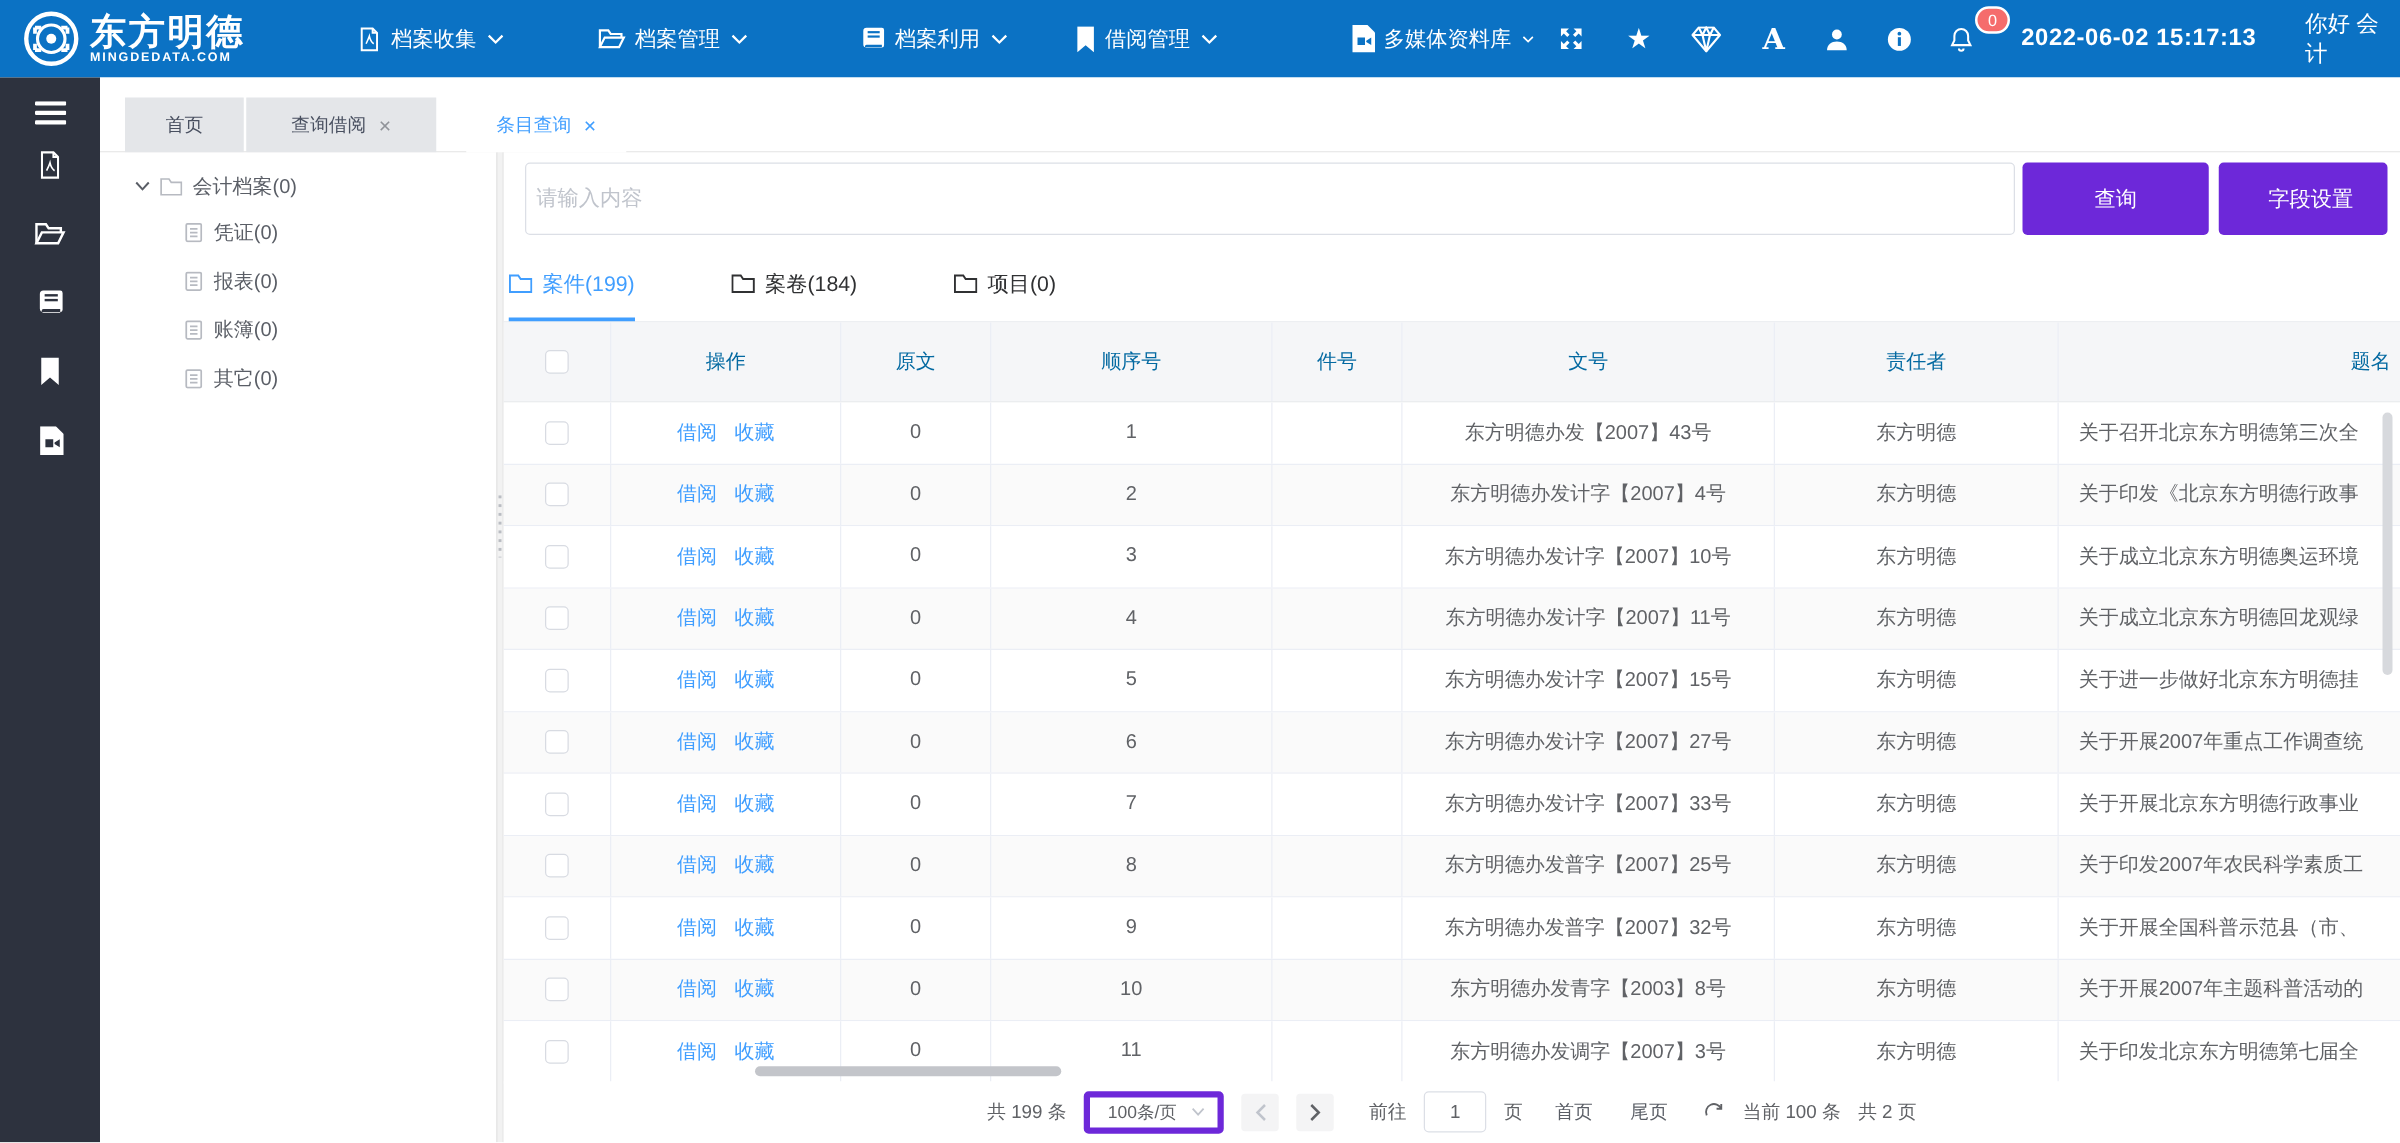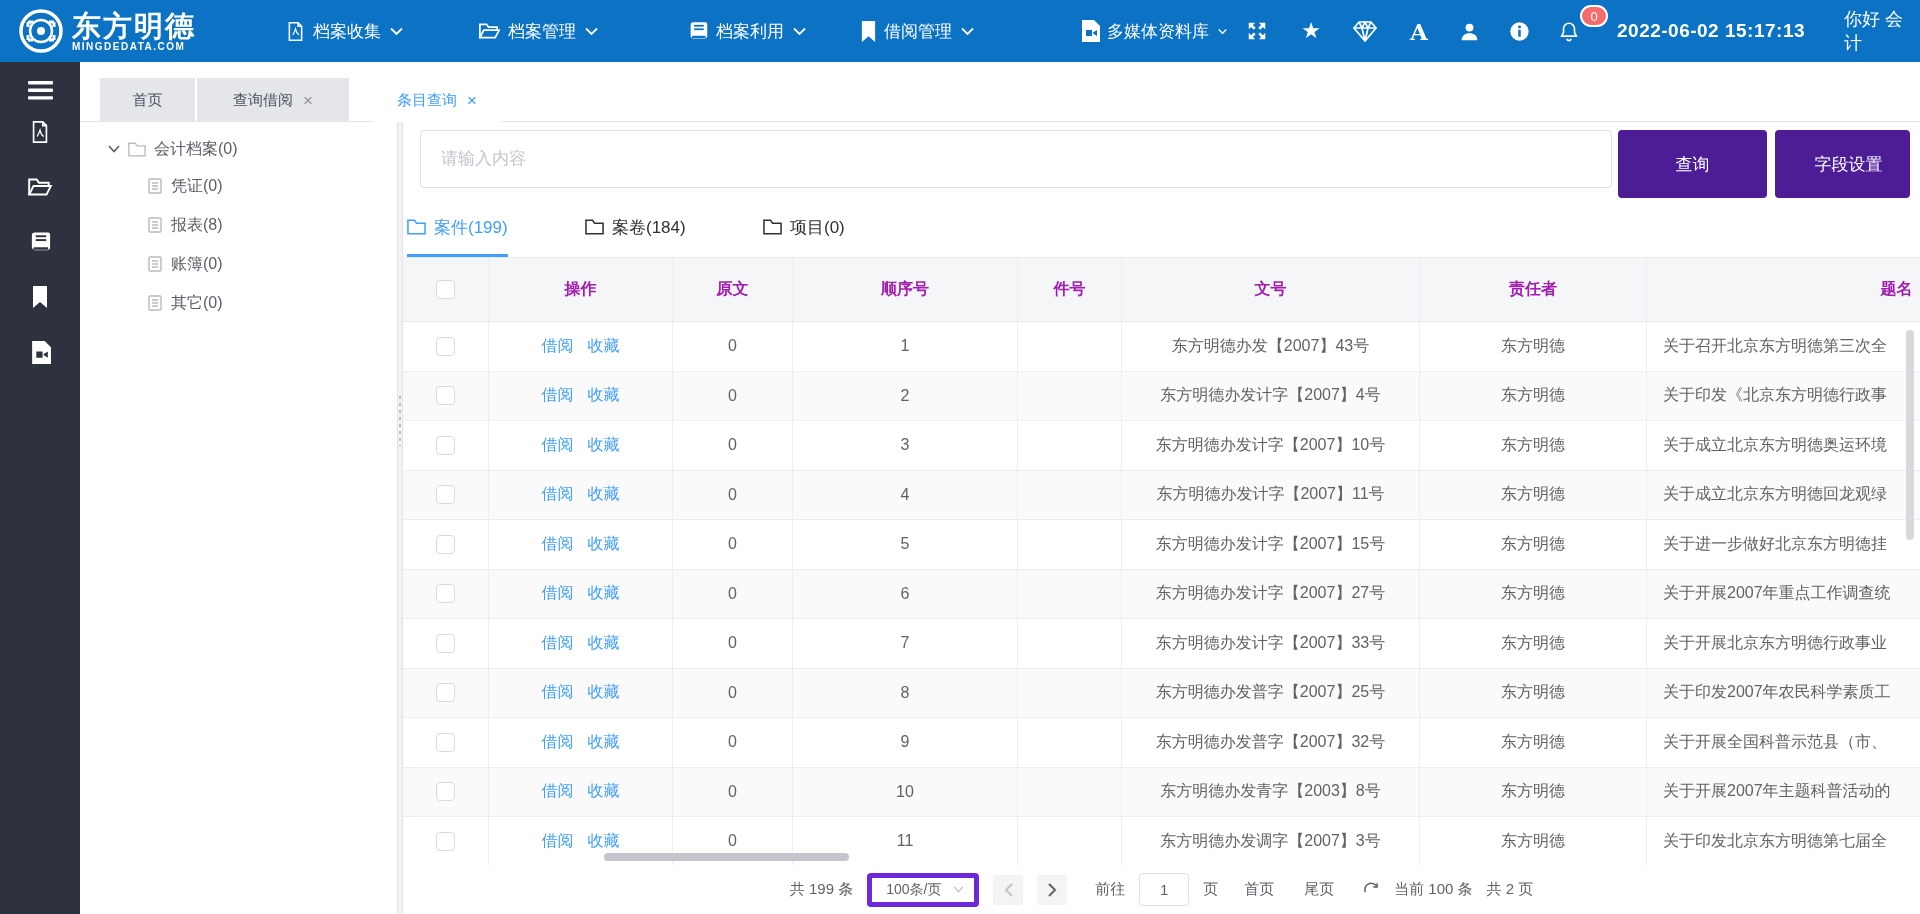--- a/index.html
+++ b/index.html
@@ -40,37 +40,37 @@
   .tree-root { position:absolute; left:28px; top:12px; height:30px; display:flex; align-items:center; gap:8px; font-size:16px; color:#5a5e66; cursor:pointer; }
   .tree-child { position:absolute; left:68px; height:32px; display:flex; align-items:center; gap:9px; font-size:16px; color:#5a5e66; cursor:pointer; }
 
   
   .splitter { position:absolute; left:397px; top:122px; width:6px; bottom:0; background:#f2f2f2; border-left:1px solid #e3e3e3; border-right:1px solid #e3e3e3; }
   .splitter-dots { position:absolute; left:0; top:272px; width:4px; height:52px;
     background:radial-gradient(circle, #b9bcc2 1.1px, transparent 1.3px); background-size:4px 7px; }
 
   
   .main { position:absolute; left:403px; top:122px; width:1517px; bottom:0; background:#fff; }
-  .search-input { position:absolute; left:17px; top:8px; width:1192px; height:58px; border:1px solid #dcdfe6; border-radius:4px; font-size:17px; padding:0 20px; color:#0f766e; outline:none; font-family:inherit; }
+  .search-input { position:absolute; left:17px; top:8px; width:1192px; height:58px; border:1px solid #dcdfe6; border-radius:4px; font-size:17px; padding:0 8px; color:#0f766e; outline:none; font-family:inherit; }
   .search-input::placeholder { color:#c0c4cc; }
-  .btn { position:absolute; top:8px; height:68px; background:#4c1d95; color:#fff; border:none; border-radius:4px; font-size:17px; cursor:pointer; font-family:inherit; }
+  .btn { position:absolute; top:8px; height:58px; background:#6d28d9; color:#fff; border:none; border-radius:4px; font-size:17px; cursor:pointer; font-family:inherit; }
   .btn-query { left:1215px; width:149px; }
   .btn-fields { left:1372px; width:135px;padding-left:12px; }
 
   .rtabs { position:absolute; left:0; top:78px; width:1517px; height:58px; border-bottom:1px solid #e8eaee; }
   .rtab { position:absolute; top:0; height:57px; display:flex; align-items:center; gap:8px; font-size:17px; color:#303133; cursor:pointer; border-bottom:3px solid transparent; }
   .rtab.active { color:#409eff; border-bottom-color:#409eff; }
 
   
   .table { position:absolute; left:0; top:136px; width:1744px; }
   .tr { display:flex; width:1744px; height:49.5px; border-bottom:1px solid #ebeef5; background:#fff; }
   .tr.stripe { background:#fafafa; }
   .tr.head { height:64px; background:#f5f6f8; border-bottom:1px solid #e8eaec; }
   .td, .th { display:flex; align-items:center; justify-content:center; border-right:1px solid #ebeef5; font-size:16px; color:#606266; overflow:hidden; white-space:nowrap; }
-  .th { font-weight:bold; color:#a21caf; }
+  .th { font-weight:normal; color:#0369a1; }
   .col-check { width:86px; }
   .col-op   { width:184px; gap:14px; }
   .col-orig { width:120px; }
   .col-seq  { width:225px; }
   .col-item { width:104px; }
   .col-doc  { width:298px; }
   .col-resp { width:227px; }
   .col-title{ width:500px; justify-content:flex-start; padding-left:16px; }
   .th.col-title { justify-content:center; padding-left:0; }
   .checkbox { width:19px; height:19px; border:1px solid #d8dbe2; border-radius:4px; background:#fff; cursor:pointer; }
@@ -270,21 +270,21 @@
           <rect x="1" y="1" width="12" height="14" rx="1"></rect>
           <path d="M4 5h6M4 8h6M4 11h6"></path>
         </svg>
       <span>凭证(0)</span>
     </div>
     <div class="tree-child" style="top:87px">
       <svg width="14" height="16" viewBox="0 0 14 16" fill="none" stroke="#b7bac1" stroke-width="1.4">
           <rect x="1" y="1" width="12" height="14" rx="1"></rect>
           <path d="M4 5h6M4 8h6M4 11h6"></path>
         </svg>
-      <span>报表(8)</span>
+      <span>报表(0)</span>
     </div>
     <div class="tree-child" style="top:126px">
       <svg width="14" height="16" viewBox="0 0 14 16" fill="none" stroke="#b7bac1" stroke-width="1.4">
           <rect x="1" y="1" width="12" height="14" rx="1"></rect>
           <path d="M4 5h6M4 8h6M4 11h6"></path>
         </svg>
       <span>账簿(0)</span>
     </div>
     <div class="tree-child" style="top:165px">
       <svg width="14" height="16" viewBox="0 0 14 16" fill="none" stroke="#b7bac1" stroke-width="1.4">

